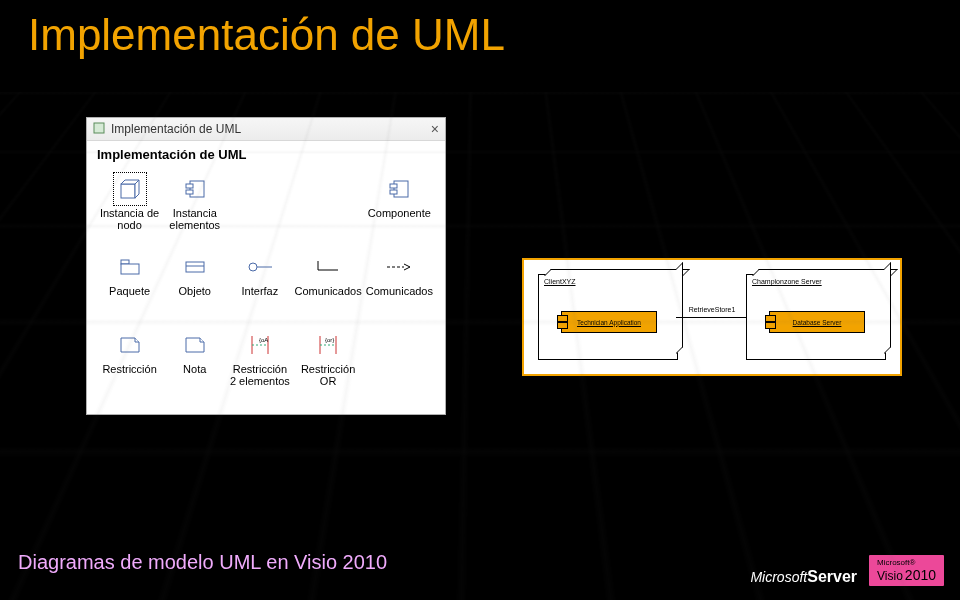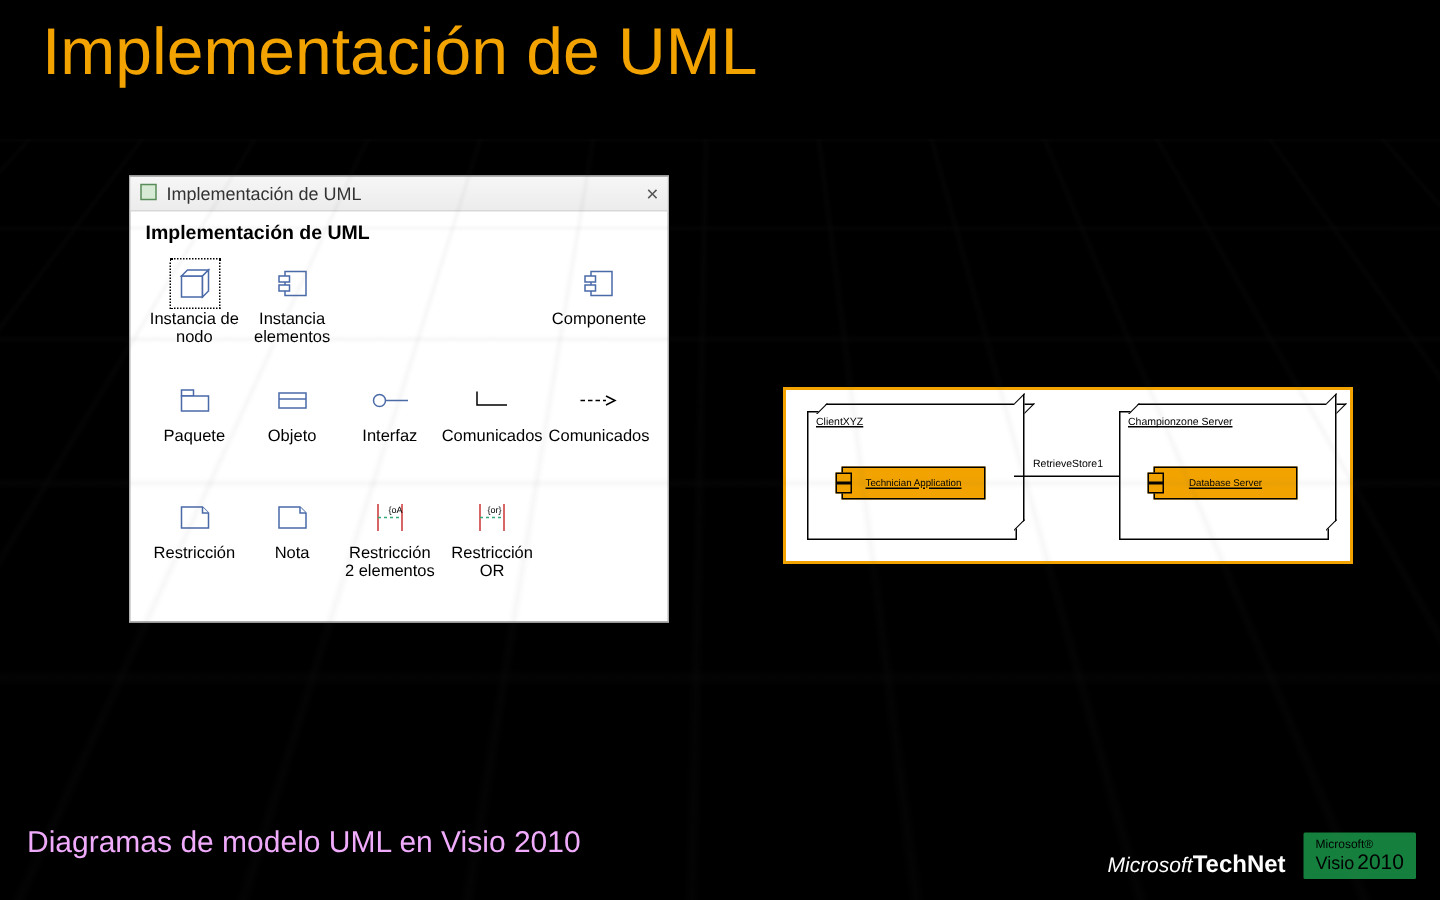--- a/index.html
+++ b/index.html
@@ -47,21 +47,21 @@
     gap: 12px;
   }
   .technet {
     color: #fff;
     font-size: 16px;
     font-style: italic;
   }
   .technet .ms { font-weight: 300; font-style: italic; font-size: 14px; }
   .technet .tn { font-weight: 700; font-style: normal; }
   .visio-badge {
-    background: #15803d;
+    background: #ec4899;
     color: #000;
     padding: 4px 8px 3px 8px;
     border-radius: 1px;
     text-align: left;
     line-height: 1;
   }
   .visio-badge .ms2 { font-size: 8px; display:block;}
   .visio-badge .vs { font-size: 12px; font-weight: 400; display:inline-block;}
   .visio-badge .yr { font-size: 14px; font-weight: 300; margin-left:2px;}
 
@@ -403,19 +403,19 @@
     <div class="comp">
       <span>Database Server</span>
     </div>
   </div>
 </div>
 
 <div class="footer-text">Diagramas de modelo UML en Visio 2010</div>
 
 <div class="footer-right">
   <div class="technet">
-    <span class="ms">Microsoft</span><span class="tn">TechNet</span>
+    <span class="ms">Microsoft</span><span class="tn">Server</span>
   </div>
   <div class="visio-badge">
     <span class="ms2">Microsoft®</span>
     <span class="vs">Visio</span><span class="yr">2010</span>
   </div>
 </div>
 
 </body></html>

